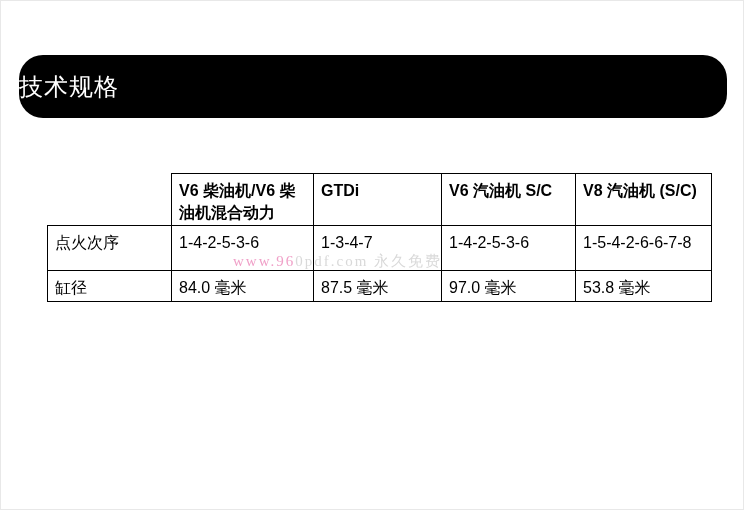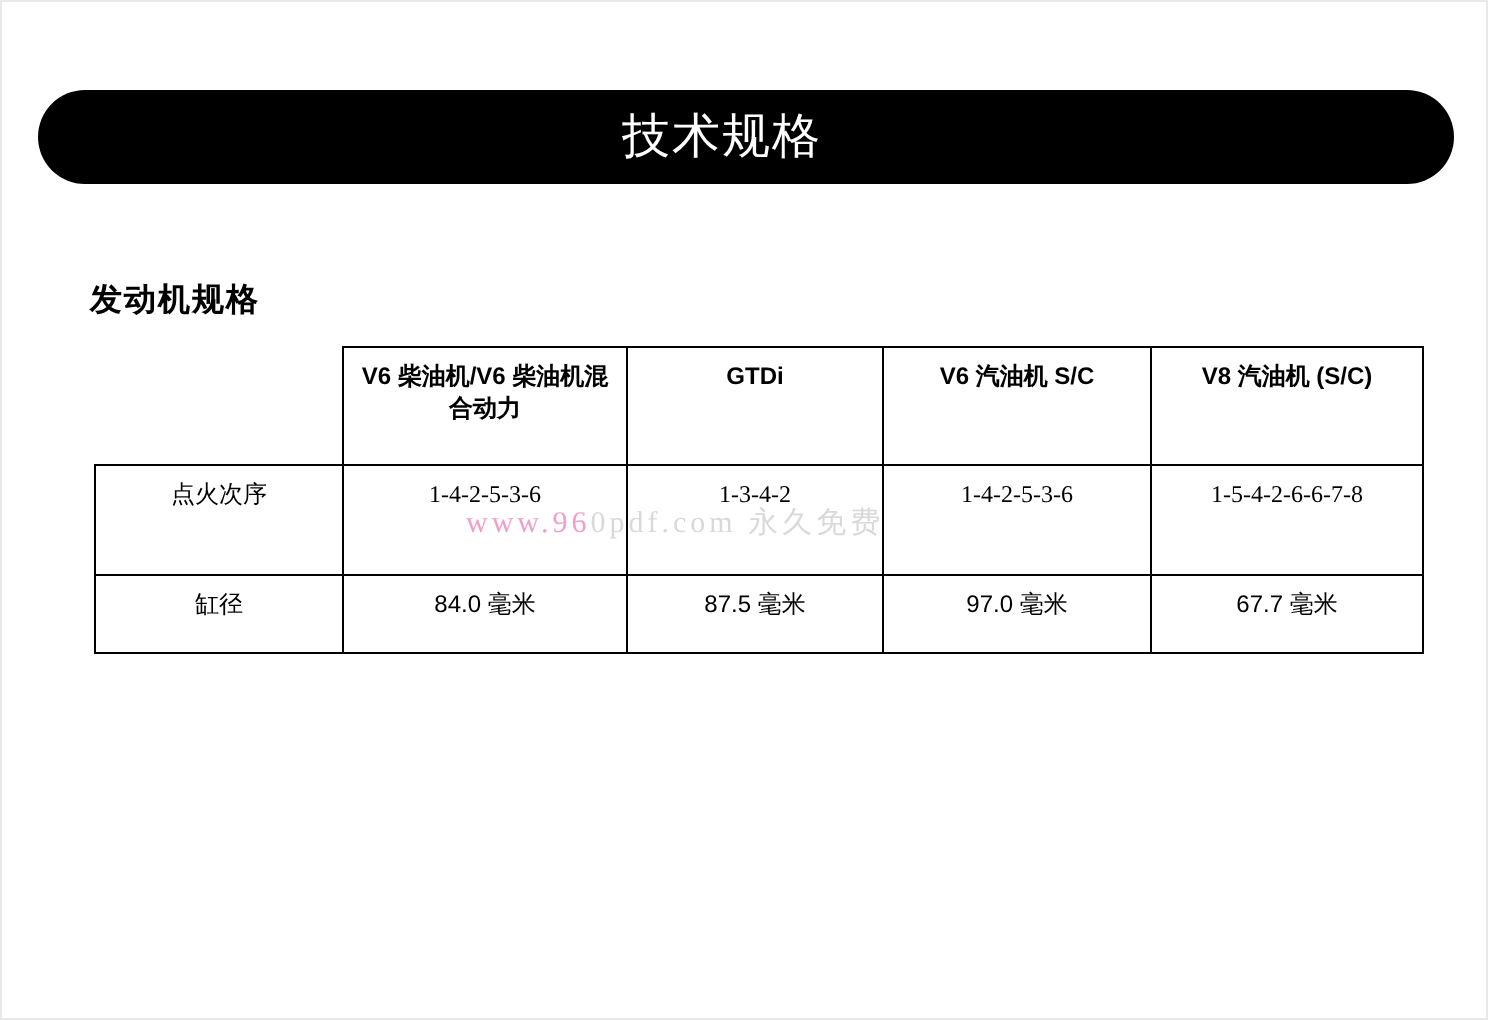--- a/index.html
+++ b/index.html
@@ -20,28 +20,28 @@
     width: 744px;
     height: 510px;
     background: #ffffff;
     box-sizing: border-box;
     border: 1px solid #e8e8e8;
   }
   
   .banner {
     position: absolute;
     left: 18px;
-    top: 44px;
+    top: 54px;
     width: 708px;
-    height: 47px;
+    height: 63px;
     background: #000000;
     border-radius: 24px;
     display: flex;
     align-items: center;
-    justify-content: center;
+    justify-content: flex-start;
   }
   .banner-title {
     color: #ffffff;
     font-size: 24px;
     font-weight: normal;
     letter-spacing: 1px;
     padding-right: 24px;
     line-height: 1;
   }
   .section-title {
@@ -56,41 +56,41 @@
     position: absolute;
     left: 46px;
     top: 172px;
     width: 664px;
     border-collapse: collapse;
     table-layout: fixed;
   }
   table.specs td, table.specs th {
     border: 1px solid #000000;
     vertical-align: top;
-    padding: 6px 7px 12px 7px;
-    font-size: 12px;
+    padding: 6px 7px 2px 7px;
+    font-size: 16px;
     line-height: 1.35;
-    text-align: center;
+    text-align: left;
     font-weight: normal;
     height: 20px;
   }
   table.specs thead th {
     font-weight: bold;
     height: 40px;
   }
   table.specs thead th.blank {
     border-left: 1px solid #ffffff;
     border-top: 1px solid #ffffff;
   }
   col.c0 { width: 124px; }
   col.c1 { width: 142px; }
   col.c2 { width: 128px; }
   col.c3 { width: 134px; }
   col.c4 { width: 136px; }
-  tr.r-ignition td { height: 36px; font-family: Liberation Serif, serif; }
+  tr.r-ignition td { height: 36px; }
   .watermark {
     position: absolute;
     left: 232px;
     top: 251px;
     font-size: 15px;
     color: #f0a0c8;
     letter-spacing: 2px;
     white-space: nowrap;
     pointer-events: none;
     font-family: "Liberation Serif", serif;
@@ -101,21 +101,20 @@
 </style>
 </head>
 <body>
 
 <div class="page">
 
   <div class="banner">
     <div class="banner-title">技术规格</div>
   </div>
 
-  <div class="section-title">发动机规格</div>
 
   <table class="specs">
     <colgroup>
       <col class="c0">
         <col class="c1">
         <col class="c2">
         <col class="c3">
         <col class="c4">
     </colgroup>
     <thead>
@@ -124,30 +123,30 @@
         <th>V6 柴油机/V6 柴油机混合动力</th>
         <th>GTDi</th>
         <th>V6 汽油机 S/C</th>
         <th>V8 汽油机 (S/C)</th>
       </tr>
     </thead>
     <tbody>
       <tr class="r-ignition">
         <td>点火次序</td>
         <td>1-4-2-5-3-6</td>
-        <td>1-3-4-2</td>
+        <td>1-3-4-7</td>
         <td>1-4-2-5-3-6</td>
         <td>1-5-4-2-6-6-7-8</td>
       </tr>
       <tr>
         <td>缸径</td>
         <td>84.0 毫米</td>
         <td>87.5 毫米</td>
         <td>97.0 毫米</td>
-        <td>67.7 毫米</td>
+        <td>53.8 毫米</td>
       </tr>
     </tbody>
   </table>
 
   <div class="watermark">
     <span>www.96</span><span class="w2">0pdf.com  永久免费</span>
   </div>
 
 </div>
 

